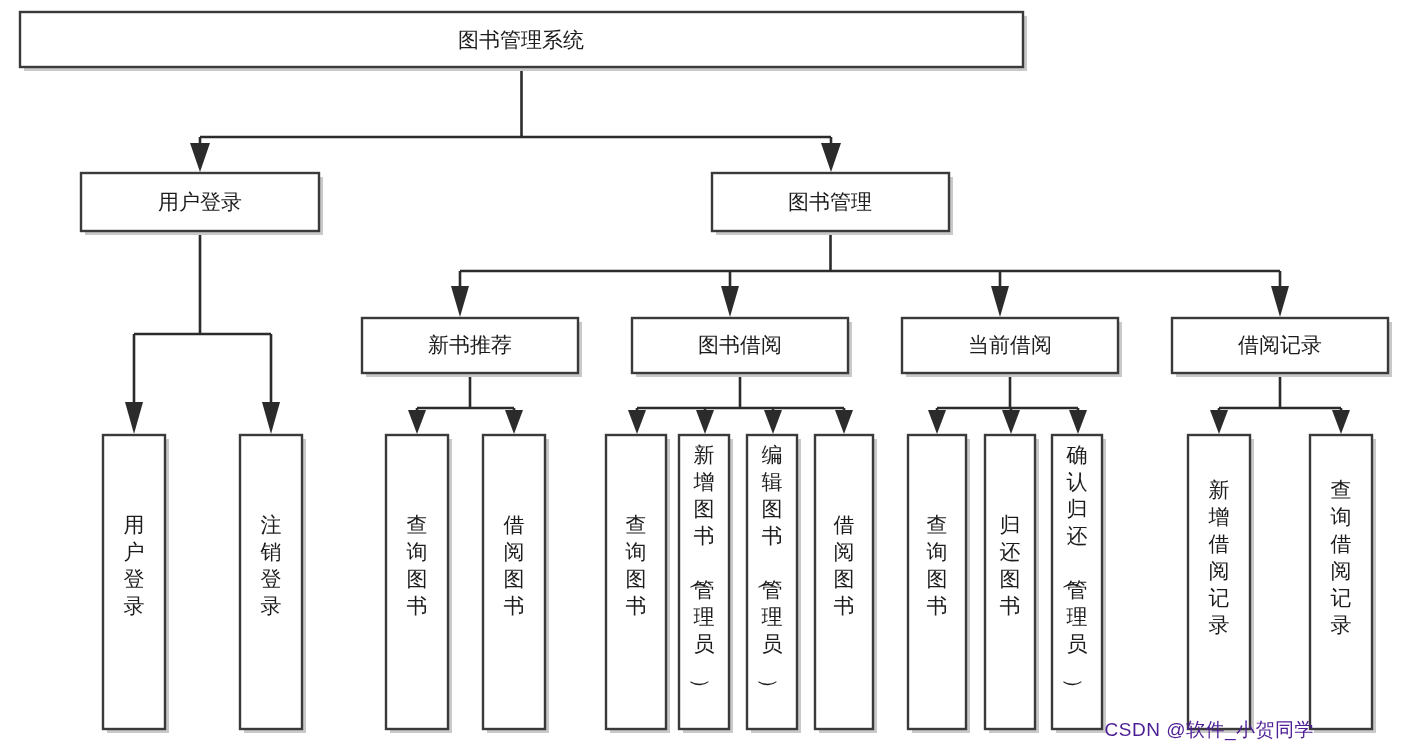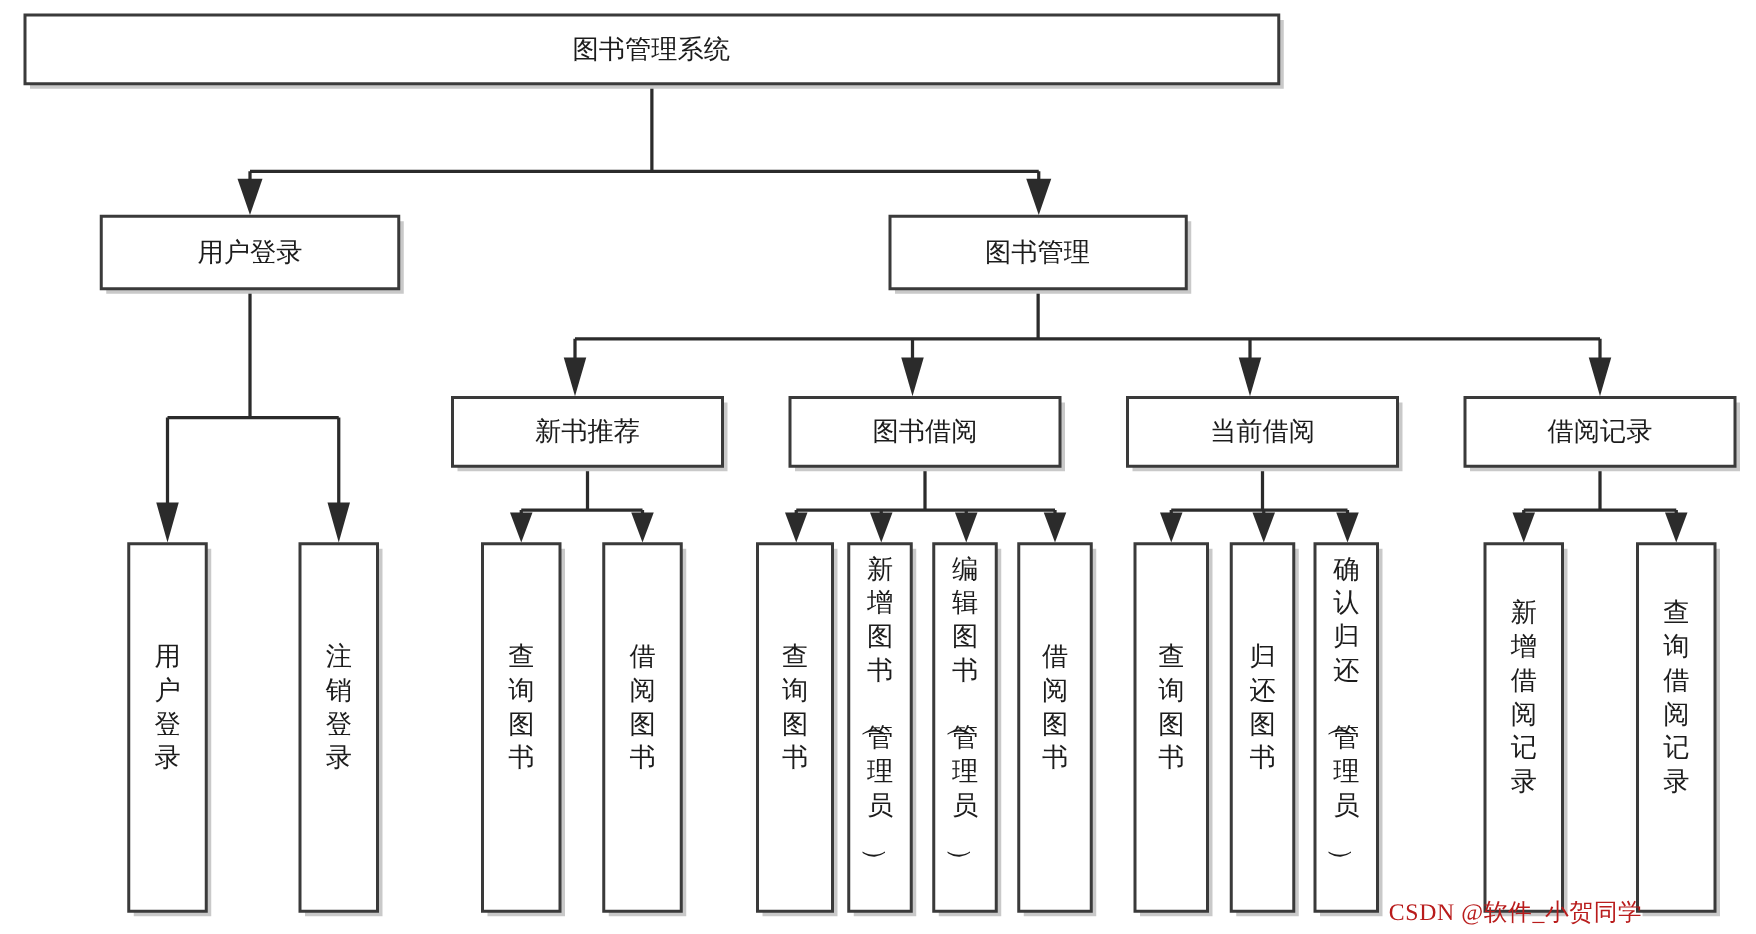--- a/index.html
+++ b/index.html
@@ -53,23 +53,23 @@
   .node-label-vertical {
     font-family: "DejaVu Sans", "Liberation Sans", sans-serif;
     font-size: 21px;
     fill: #1c1c1c;
     text-anchor: middle;
   }
   .watermark {
     position: absolute;
     right: 8px;
     bottom: 4px;
-    font-family: Liberation Serif, serif;
+    font-family: Liberation Sans, sans-serif;
     font-size: 19px;
-    color: #b91c1c;
+    color: #4c1d95;
     letter-spacing: 0.5px;
     white-space: nowrap;
     user-select: none;
   }
 </style>
 </head>
 <body>
 
 <div id="diagram-root">
 

